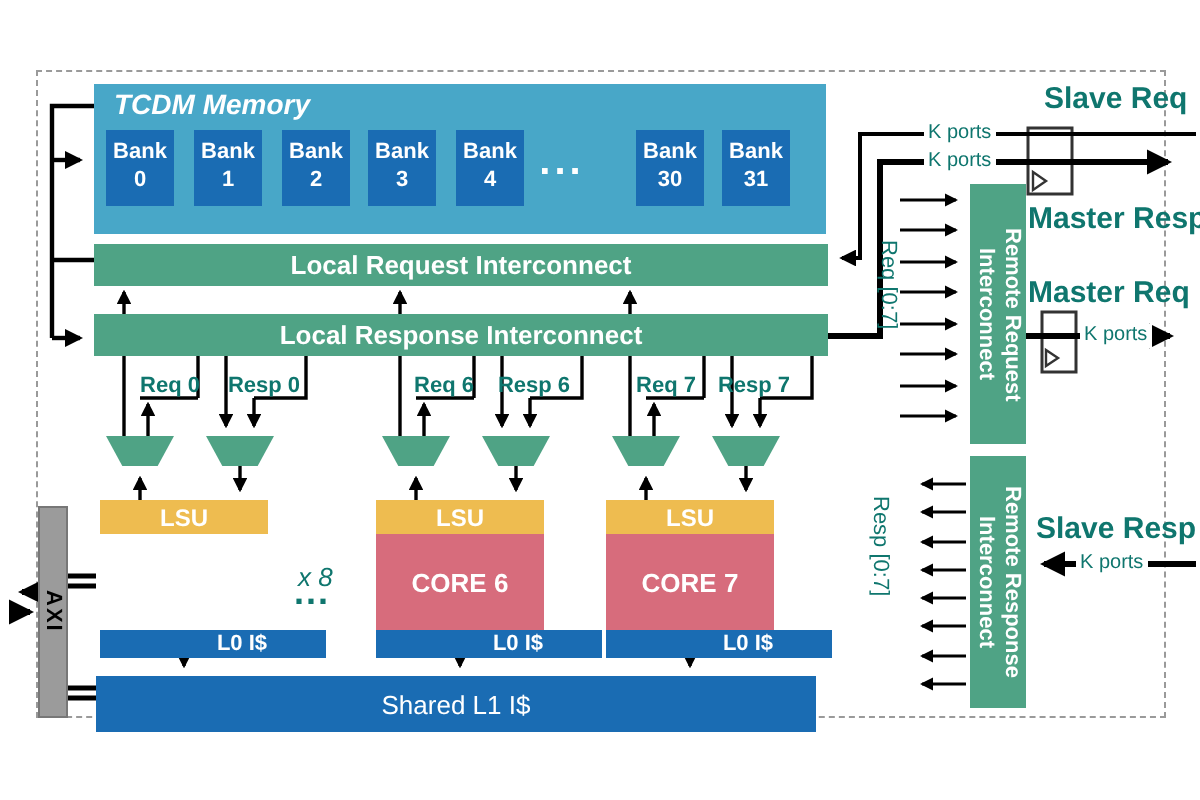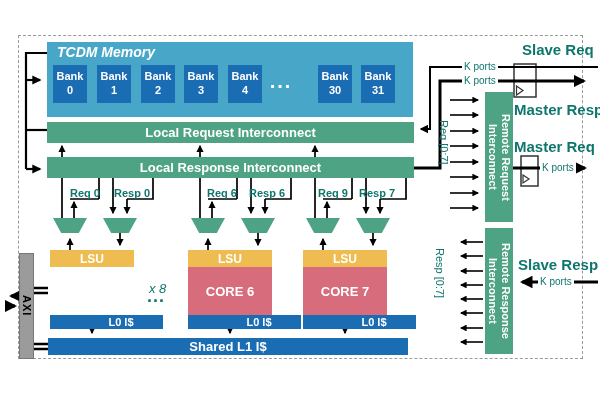--- a/index.html
+++ b/index.html
@@ -27,21 +27,21 @@
   .lbl{color:#0f766e;white-space:nowrap;}
   .req-lbl{top:187px;font-size:11px;font-weight:bold;z-index:3;transform:translateX(-50%);}
   .port-lbl{font-size:15px;font-weight:bold;z-index:3;}
   .kports{font-size:10px;z-index:3;background:#fff;padding:0 2px;line-height:12px;}
   .rot{writing-mode:vertical-rl;text-orientation:mixed;font-size:11px;z-index:3;}
   .trap{top:218px;width:34px;height:15px;background:#4fa385;z-index:2;
         clip-path:polygon(0 0,100% 0,76% 100%,24% 100%);}
   .lsu{top:250px;width:84px;height:17px;background:#eebc50;color:#fff;font-size:12px;font-weight:bold;}
   .core{top:267px;width:84px;height:48px;background:#d76c7c;color:#fff;font-size:13px;font-weight:bold;}
   .l0{top:315px;width:84px;height:14px;background:#1a6cb3;color:#fff;font-size:11px;font-weight:bold;padding-left:29px;}
-  #shared-l1{left:48px;top:338px;width:360px;height:17px;background:#1a6cb3;color:#fff;font-size:13px;font-weight:bold;}
+  #shared-l1{left:48px;top:338px;width:360px;height:28px;background:#1a6cb3;color:#fff;font-size:13px;font-weight:normal;}
   #axi-bar{left:19px;top:253px;width:13px;height:104px;background:#9b9b9b;border:1px solid #777;
            color:#000;font-size:11px;font-weight:bold;writing-mode:vertical-rl;letter-spacing:1px;
            display:flex;align-items:center;justify-content:center;z-index:2;}
   #x8-label{left:149px;top:281px;font-size:13px;font-style:italic;z-index:3;}
   #x8-dots{left:147px;top:286px;font-size:18px;font-weight:bold;letter-spacing:1px;z-index:3;}
 </style>
 </head>
 <body>
 
 <div id="canvas">
@@ -157,21 +157,21 @@
   <div class="abs bank" style="left:318px">Bank 30</div>
   <div class="abs bank" style="left:361px">Bank 31</div>
 
   <div id="local-resp-bar" class="abs ic-bar">Local Response Interconnect</div>
   <div id="local-req-bar" class="abs ic-bar">Local Request Interconnect</div>
 
   <div class="abs lbl req-lbl" style="left:85px">Req 0</div>
   <div class="abs lbl req-lbl" style="left:132px">Resp 0</div>
   <div class="abs lbl req-lbl" style="left:222px">Req 6</div>
   <div class="abs lbl req-lbl" style="left:267px">Resp 6</div>
-  <div class="abs lbl req-lbl" style="left:333px">Req 9</div>
+  <div class="abs lbl req-lbl" style="left:333px">Req 7</div>
   <div class="abs lbl req-lbl" style="left:377px">Resp 7</div>
 
   <div class="abs trap" style="left:53px"></div>
   <div class="abs trap" style="left:103px"></div>
   <div class="abs trap" style="left:191px"></div>
   <div class="abs trap" style="left:241px"></div>
   <div class="abs trap" style="left:306px"></div>
   <div class="abs trap" style="left:356px"></div>
 
   <div class="abs blk lsu" style="left:50px">LSU</div>

